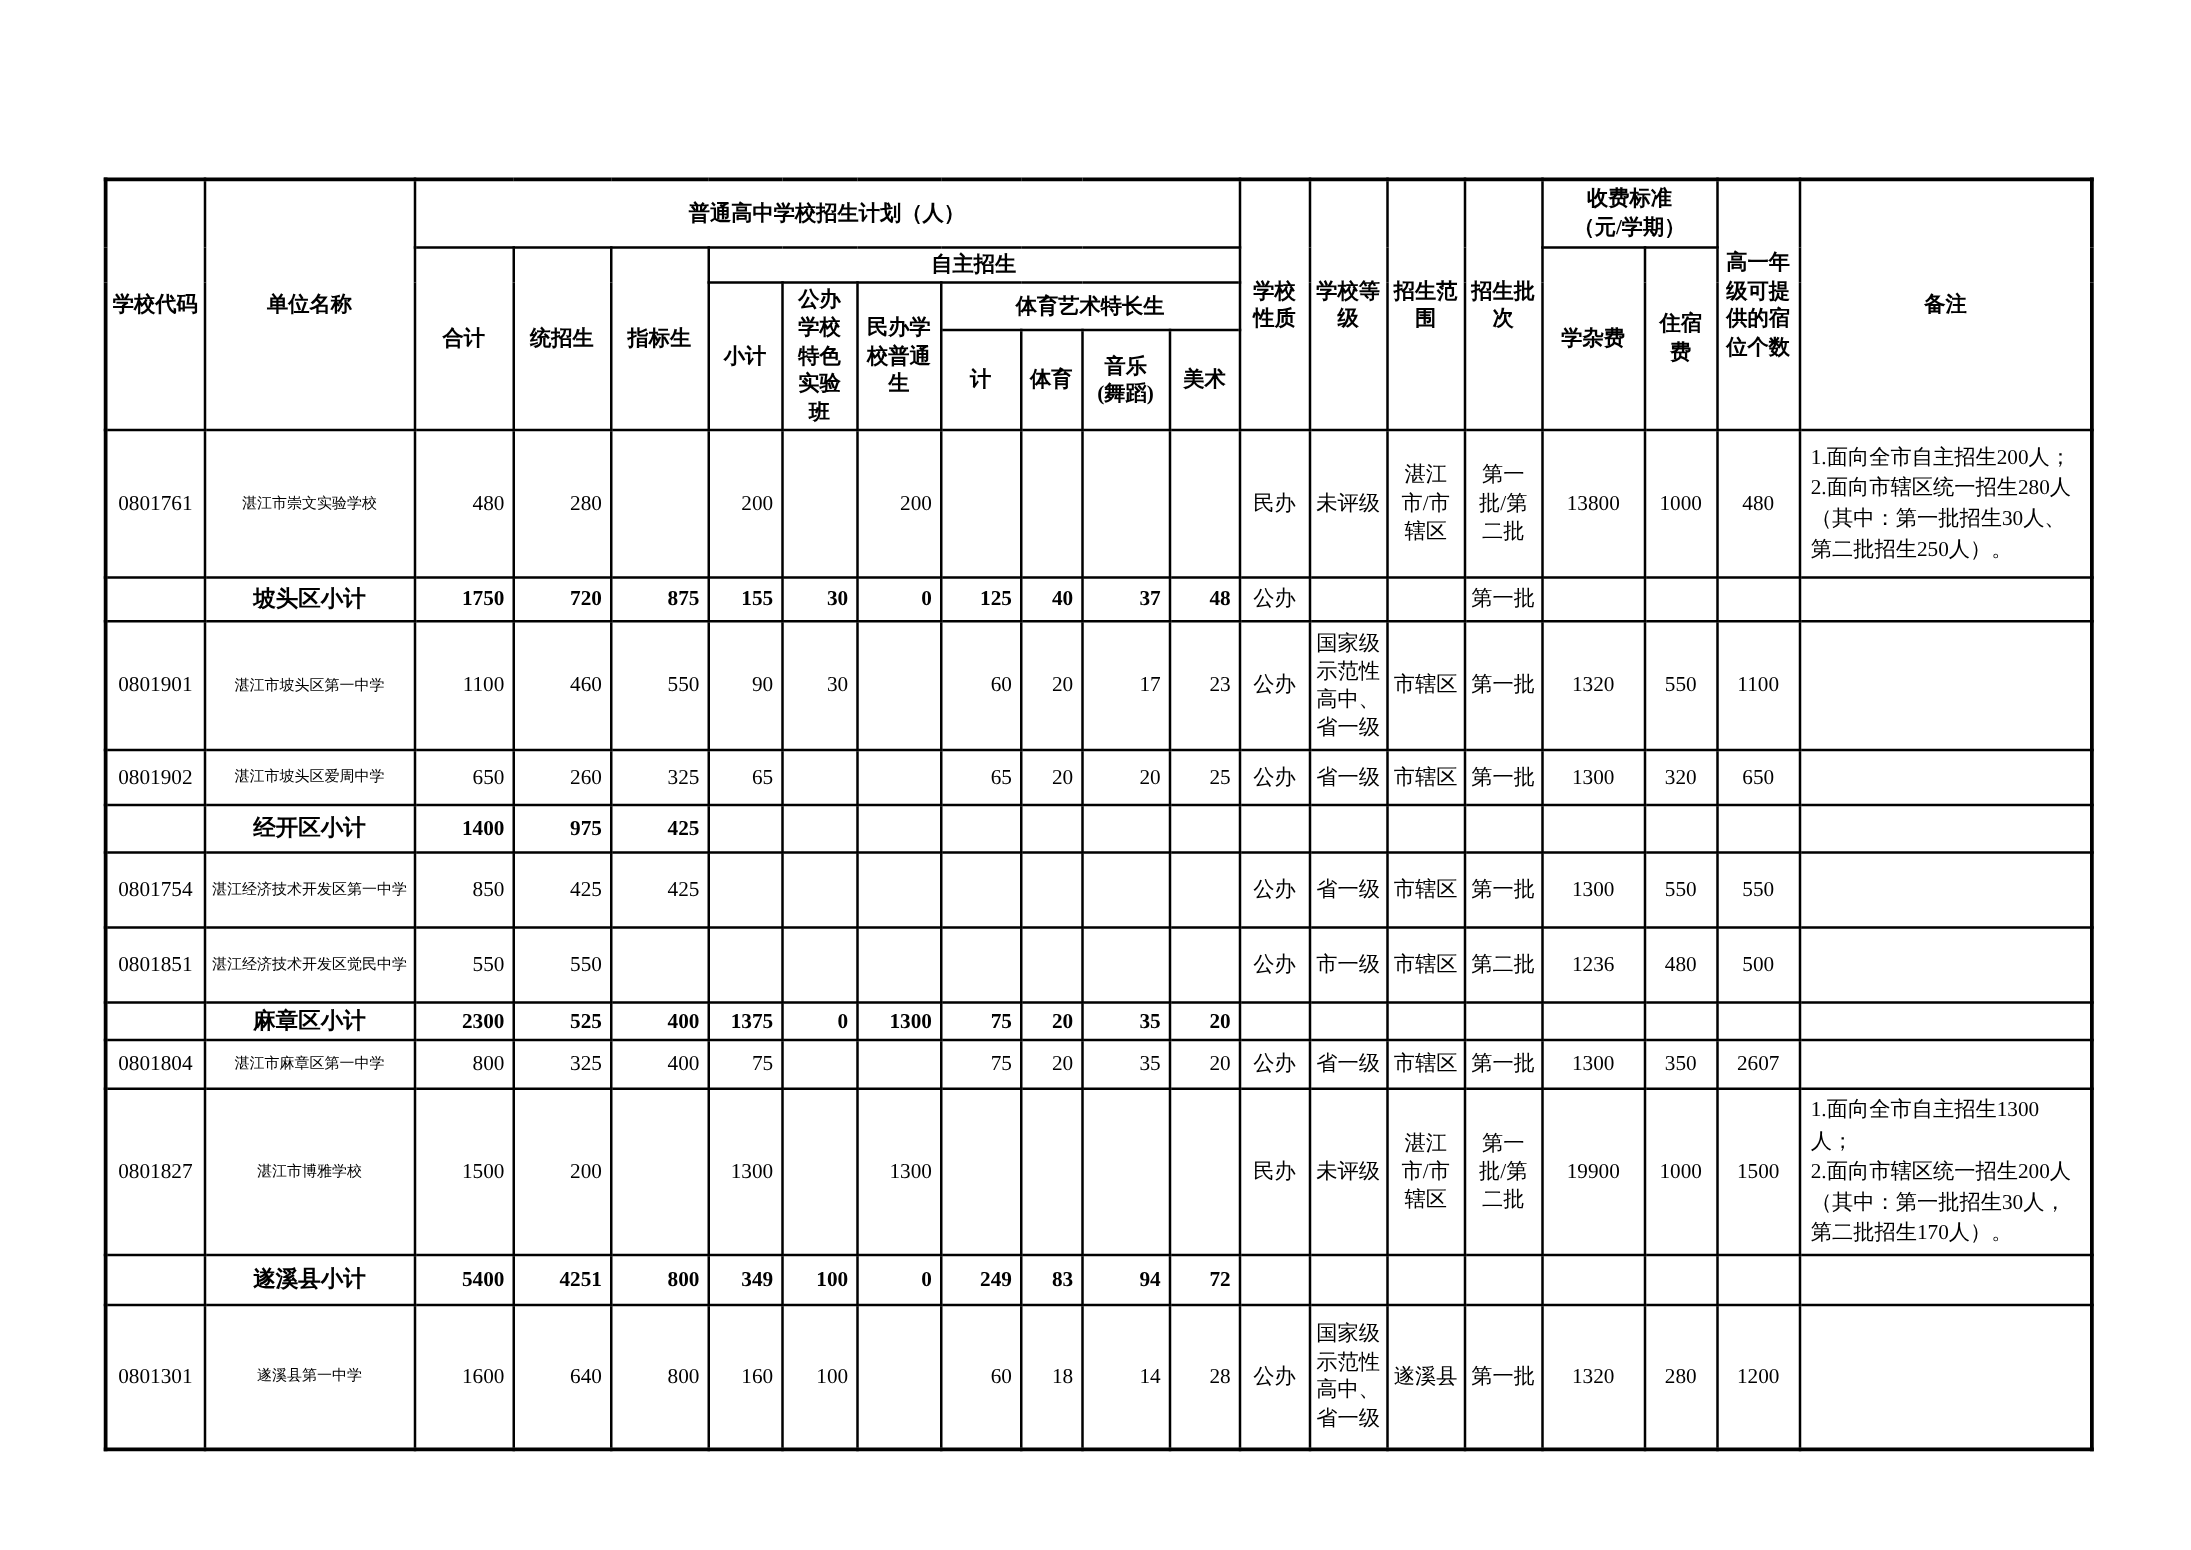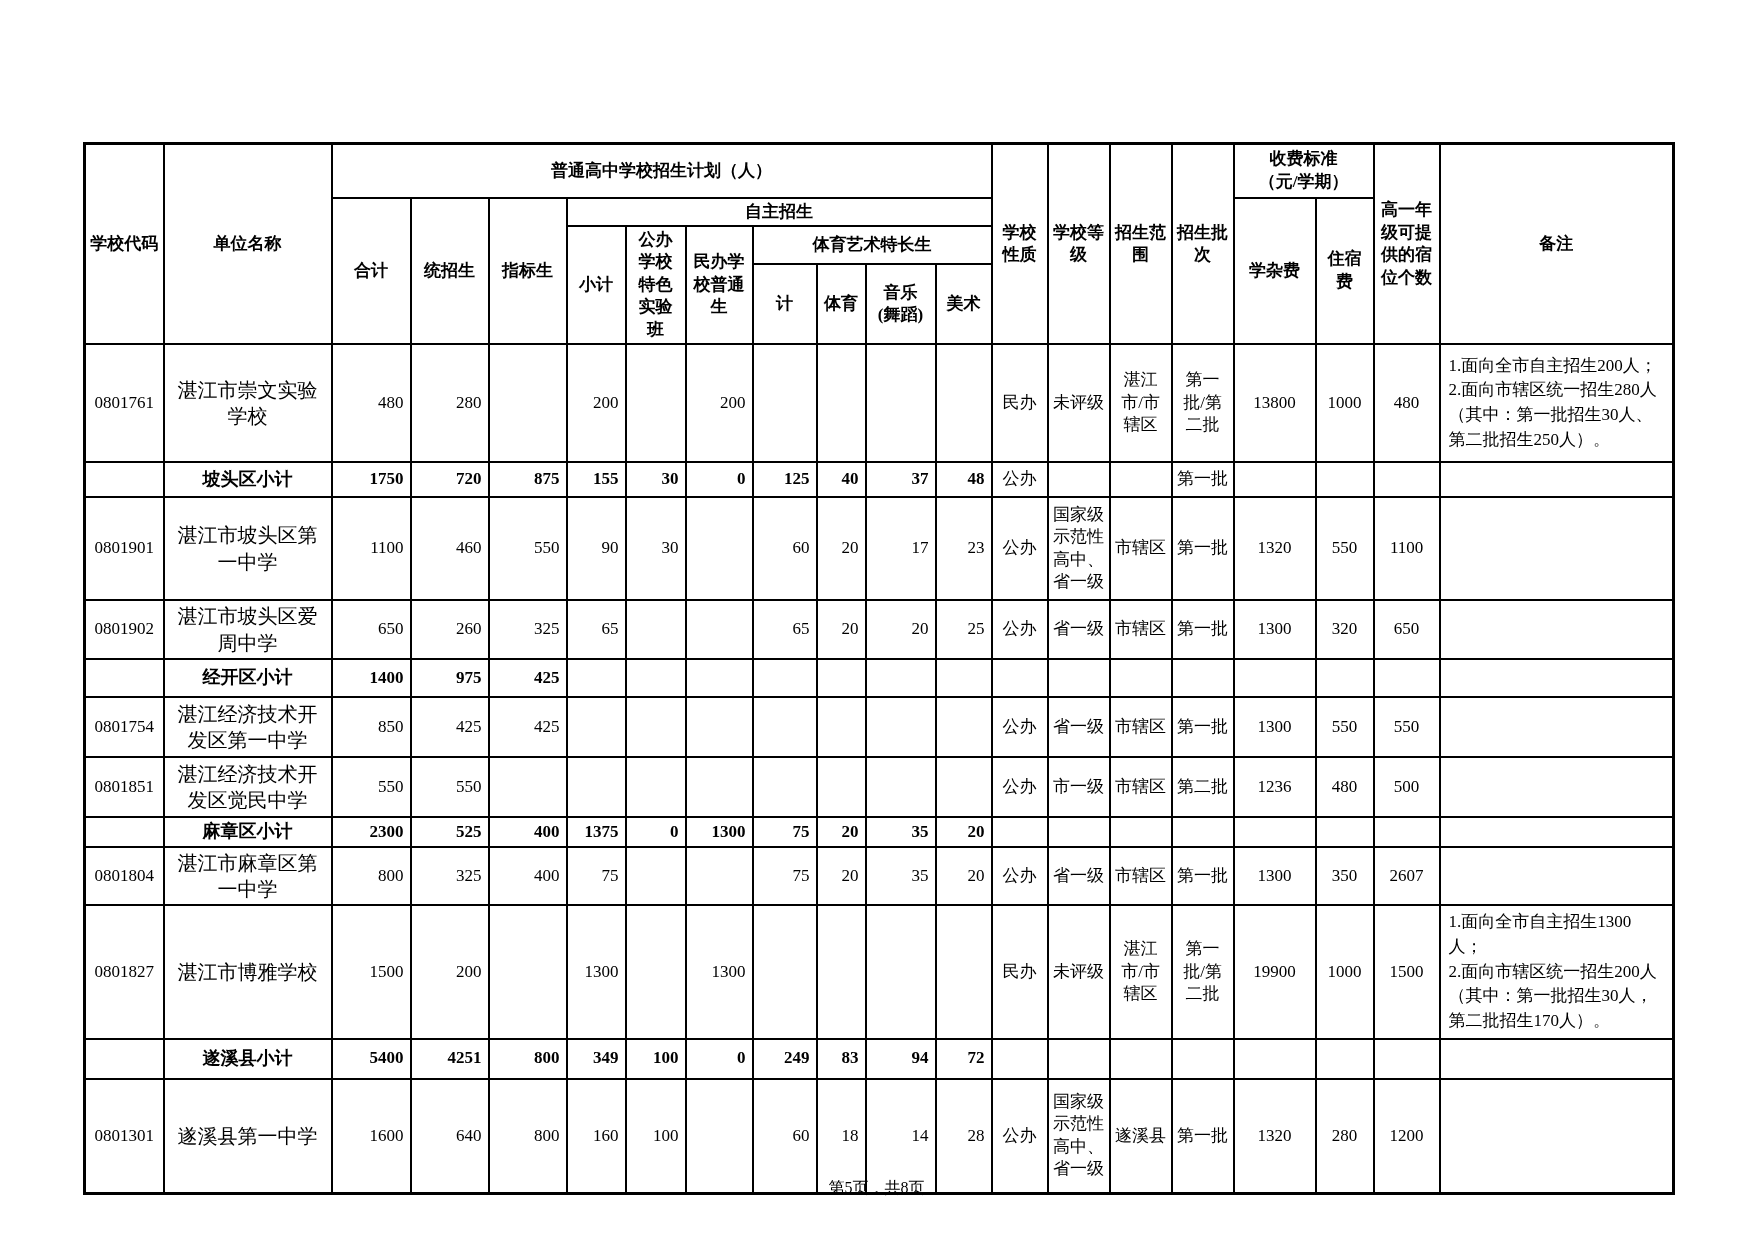--- a/index.html
+++ b/index.html
@@ -18,21 +18,21 @@
     font-size:17px;line-height:1.32;
     word-break:break-all;overflow:hidden;
   }
   th{
     font-weight:bold;text-align:center;padding:2px 4px;
     white-space:pre-line;
   }
   td{padding:2px 4px;}
   td.num{text-align:right;padding-right:6px;}
   td.ctr{text-align:center;}
-  td.name{font-size:20px;}
+  td.name{font-size:12px;}
   td.wrap{padding:2px 3px;text-align:center;}
   td.remarks{
     text-align:left;padding:4px 8px;white-space:pre-line;line-height:1.45;
   }
   td.bold{font-weight:bold;}
   tr[data-name="subtotal-row"] td.name{font-size:18px;}
   .footer{
     position:absolute;left:0;right:0;top:1178px;
     text-align:center;font-size:16px;
   }
@@ -362,14 +362,13 @@
           <td class="ctr wrap" data-name="cell-school-level">国家级示范性高中、省一级</td>
           <td class="ctr wrap" data-name="cell-enrollment-scope">遂溪县</td>
           <td class="ctr wrap" data-name="cell-enrollment-batch">第一批</td>
           <td class="ctr" data-name="cell-tuition-fee">1320</td>
           <td class="ctr" data-name="cell-accommodation-fee">280</td>
           <td class="ctr" data-name="cell-dorm-beds">1200</td>
           <td class="remarks" data-name="cell-remarks"></td>
         </tr>
       </tbody>
   </table>
-  <div class="footer" data-name="page-footer">第5页，共8页</div>
 </div>
 
 </body></html>

